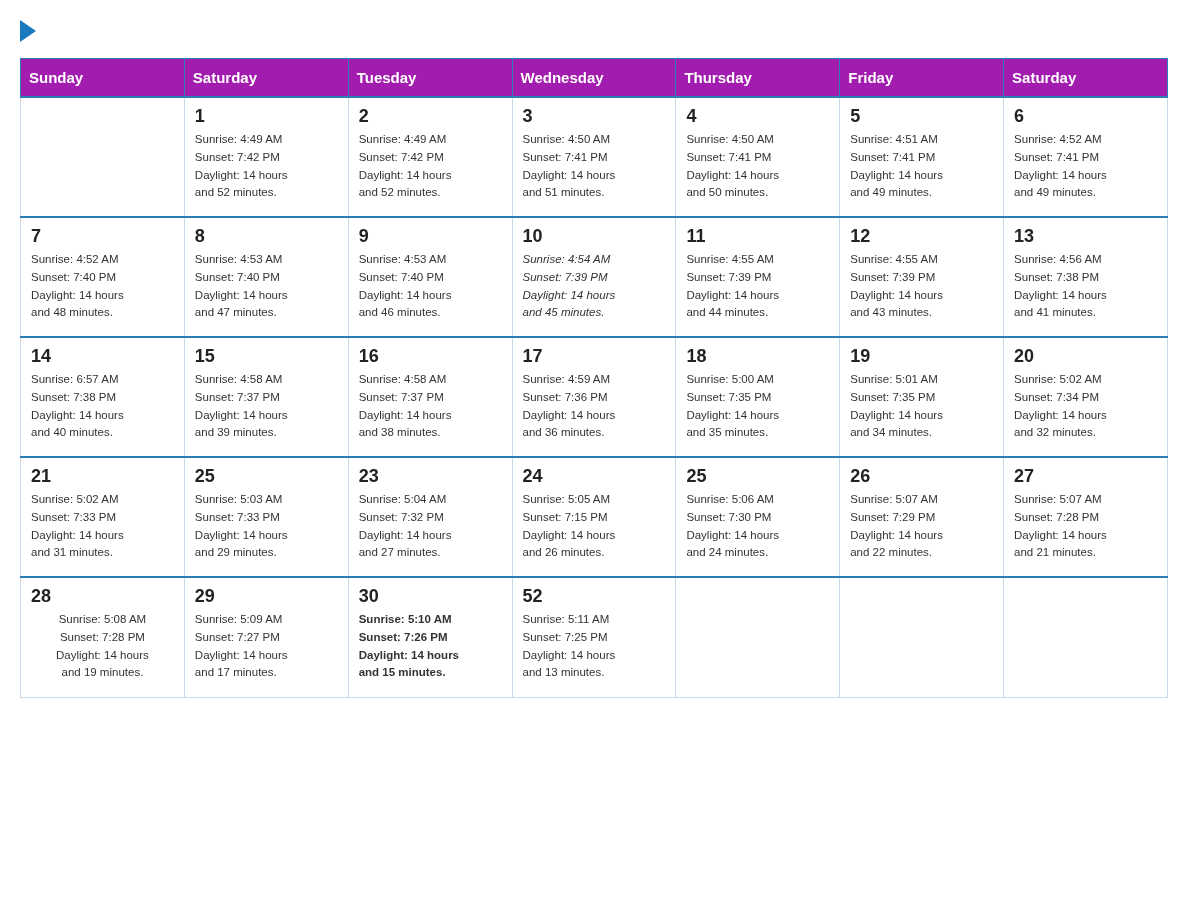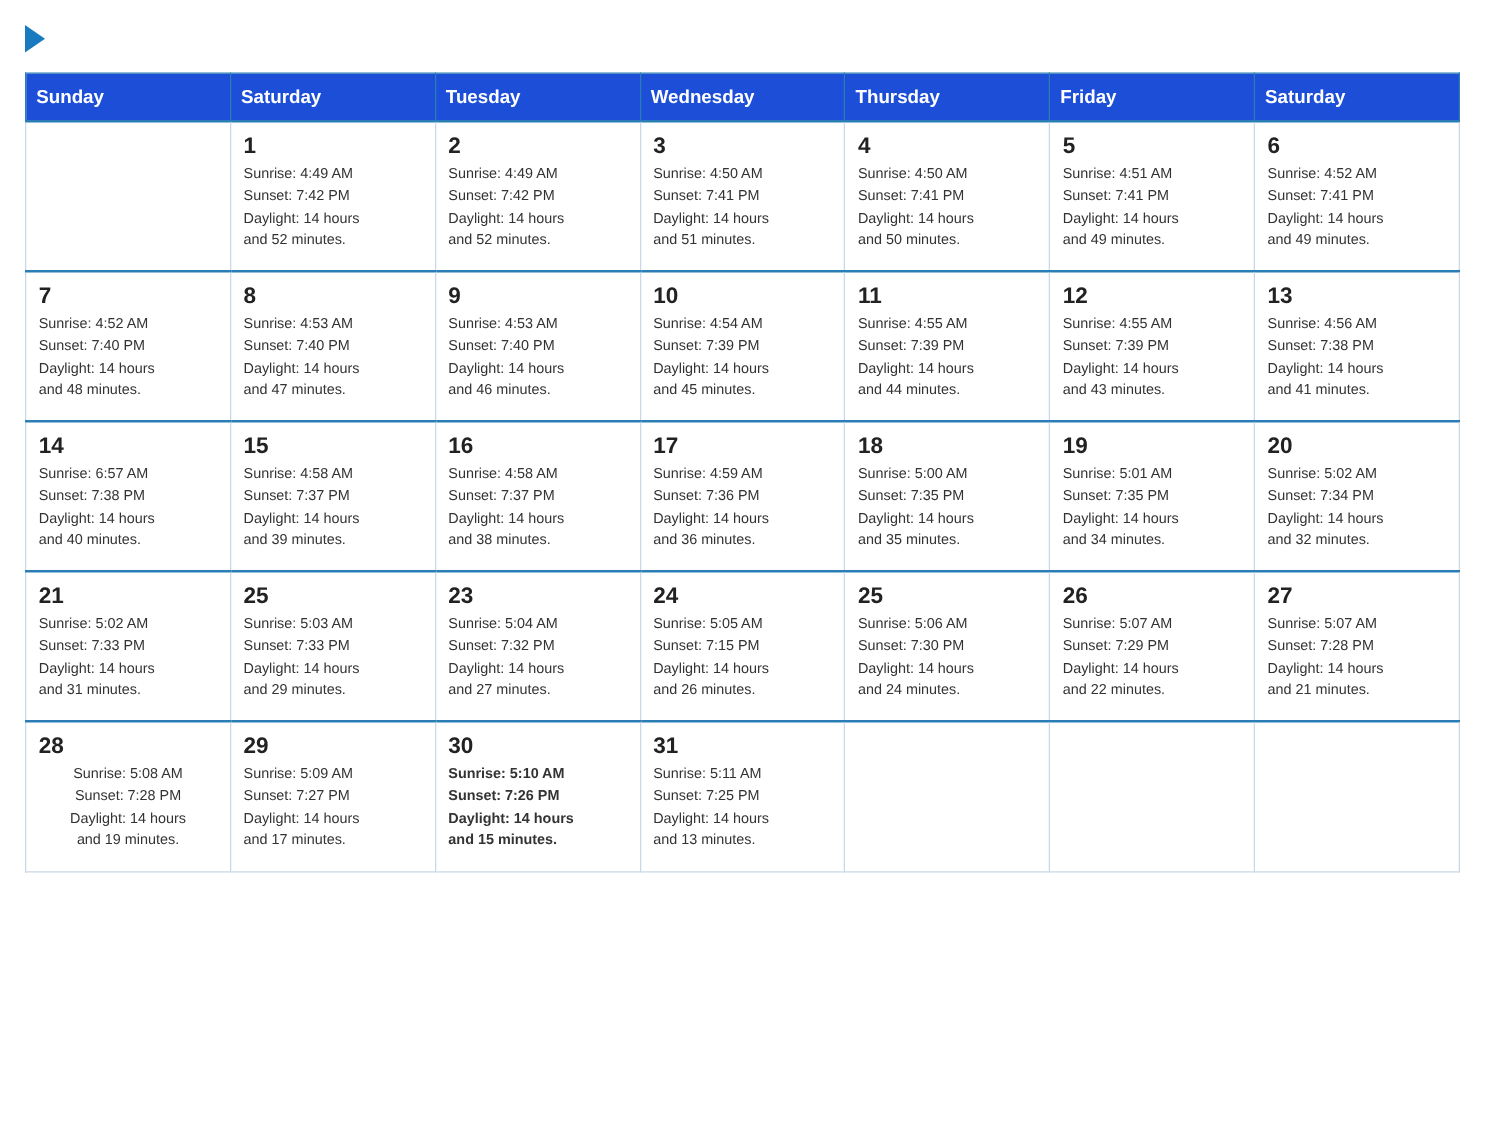--- a/index.html
+++ b/index.html
@@ -29,21 +29,21 @@
       font-size: 22px;
       color: #555;
       margin-top: 4px;
     }
     .calendar {
       width: 100%;
       border-collapse: collapse;
       border: 1px solid #b0c4d8;
     }
     .calendar th {
-      background-color: #1d4ed8;
+      background-color: #a21caf;
       color: #fff;
       font-size: 15px;
       font-weight: bold;
       padding: 10px 8px;
       text-align: left;
       border: 1px solid #2a7db5;
     }
     .calendar td {
       vertical-align: top;
       border: 1px solid #c8d8e8;
@@ -205,21 +205,21 @@
         </td>
         <td>
           <span class="day-num">9</span>
           <div class="day-info" style="white-space: pre-line;">Sunrise: 4:53 AM
 Sunset: 7:40 PM
 Daylight: 14 hours
 and 46 minutes.</div>
         </td>
         <td>
           <span class="day-num">10</span>
-          <div class="day-info" style="white-space: pre-line;">Sunrise: 4:54 AM
+          <div class="day-info" style="white-space: pre-line; font-style: italic;">Sunrise: 4:54 AM
 Sunset: 7:39 PM
 Daylight: 14 hours
 and 45 minutes.</div>
         </td>
         <td>
           <span class="day-num">11</span>
           <div class="day-info" style="white-space: pre-line;">Sunrise: 4:55 AM
 Sunset: 7:39 PM
 Daylight: 14 hours
 and 44 minutes.</div>
@@ -357,21 +357,21 @@
 and 17 minutes.</div>
         </td>
         <td>
           <span class="day-num">30</span>
           <div class="day-info" style="white-space: pre-line; font-weight: bold;">Sunrise: 5:10 AM
 Sunset: 7:26 PM
 Daylight: 14 hours
 and 15 minutes.</div>
         </td>
         <td>
-          <span class="day-num">31</span>
+          <span class="day-num">52</span>
           <div class="day-info" style="white-space: pre-line;">Sunrise: 5:11 AM
 Sunset: 7:25 PM
 Daylight: 14 hours
 and 13 minutes.</div>
         </td>
         <td class="empty"></td>
         <td class="empty"></td>
         <td class="empty"></td>
       </tr>
     </tbody>

